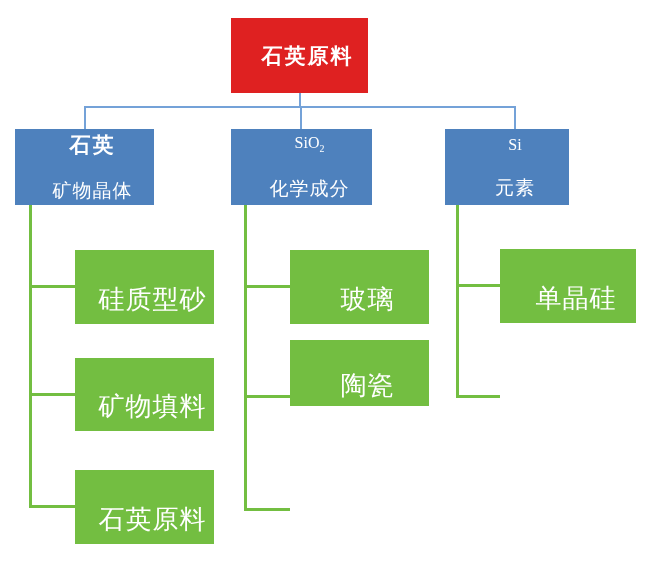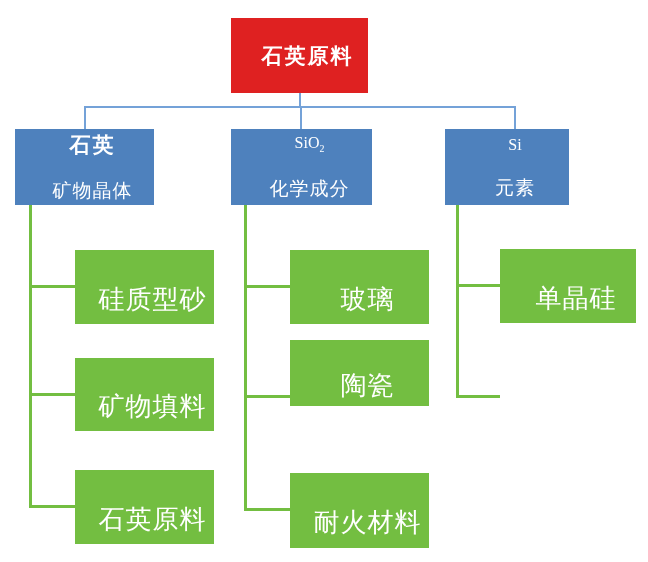--- a/index.html
+++ b/index.html
@@ -113,21 +113,18 @@
   <div class="node leaf-node" style="left:75px;top:470px;width:139px;height:74px">
     <span class="leaf-label">石英原料</span>
   </div>
 
   <div class="node leaf-node" style="left:290px;top:250px;width:139px;height:74px">
     <span class="leaf-label">玻璃</span>
   </div>
   <div class="node leaf-node" style="left:290px;top:340px;width:139px;height:66px">
     <span class="leaf-label">陶瓷</span>
   </div>
-  <div class="node leaf-node" style="left:290px;top:473px;width:139px;height:75px">
-    <span class="leaf-label">耐火材料</span>
-  </div>
 
   <div class="node leaf-node" style="left:500px;top:249px;width:136px;height:74px">
     <span class="leaf-label">单晶硅</span>
   </div>
 
 </div>
 
 </body></html>

